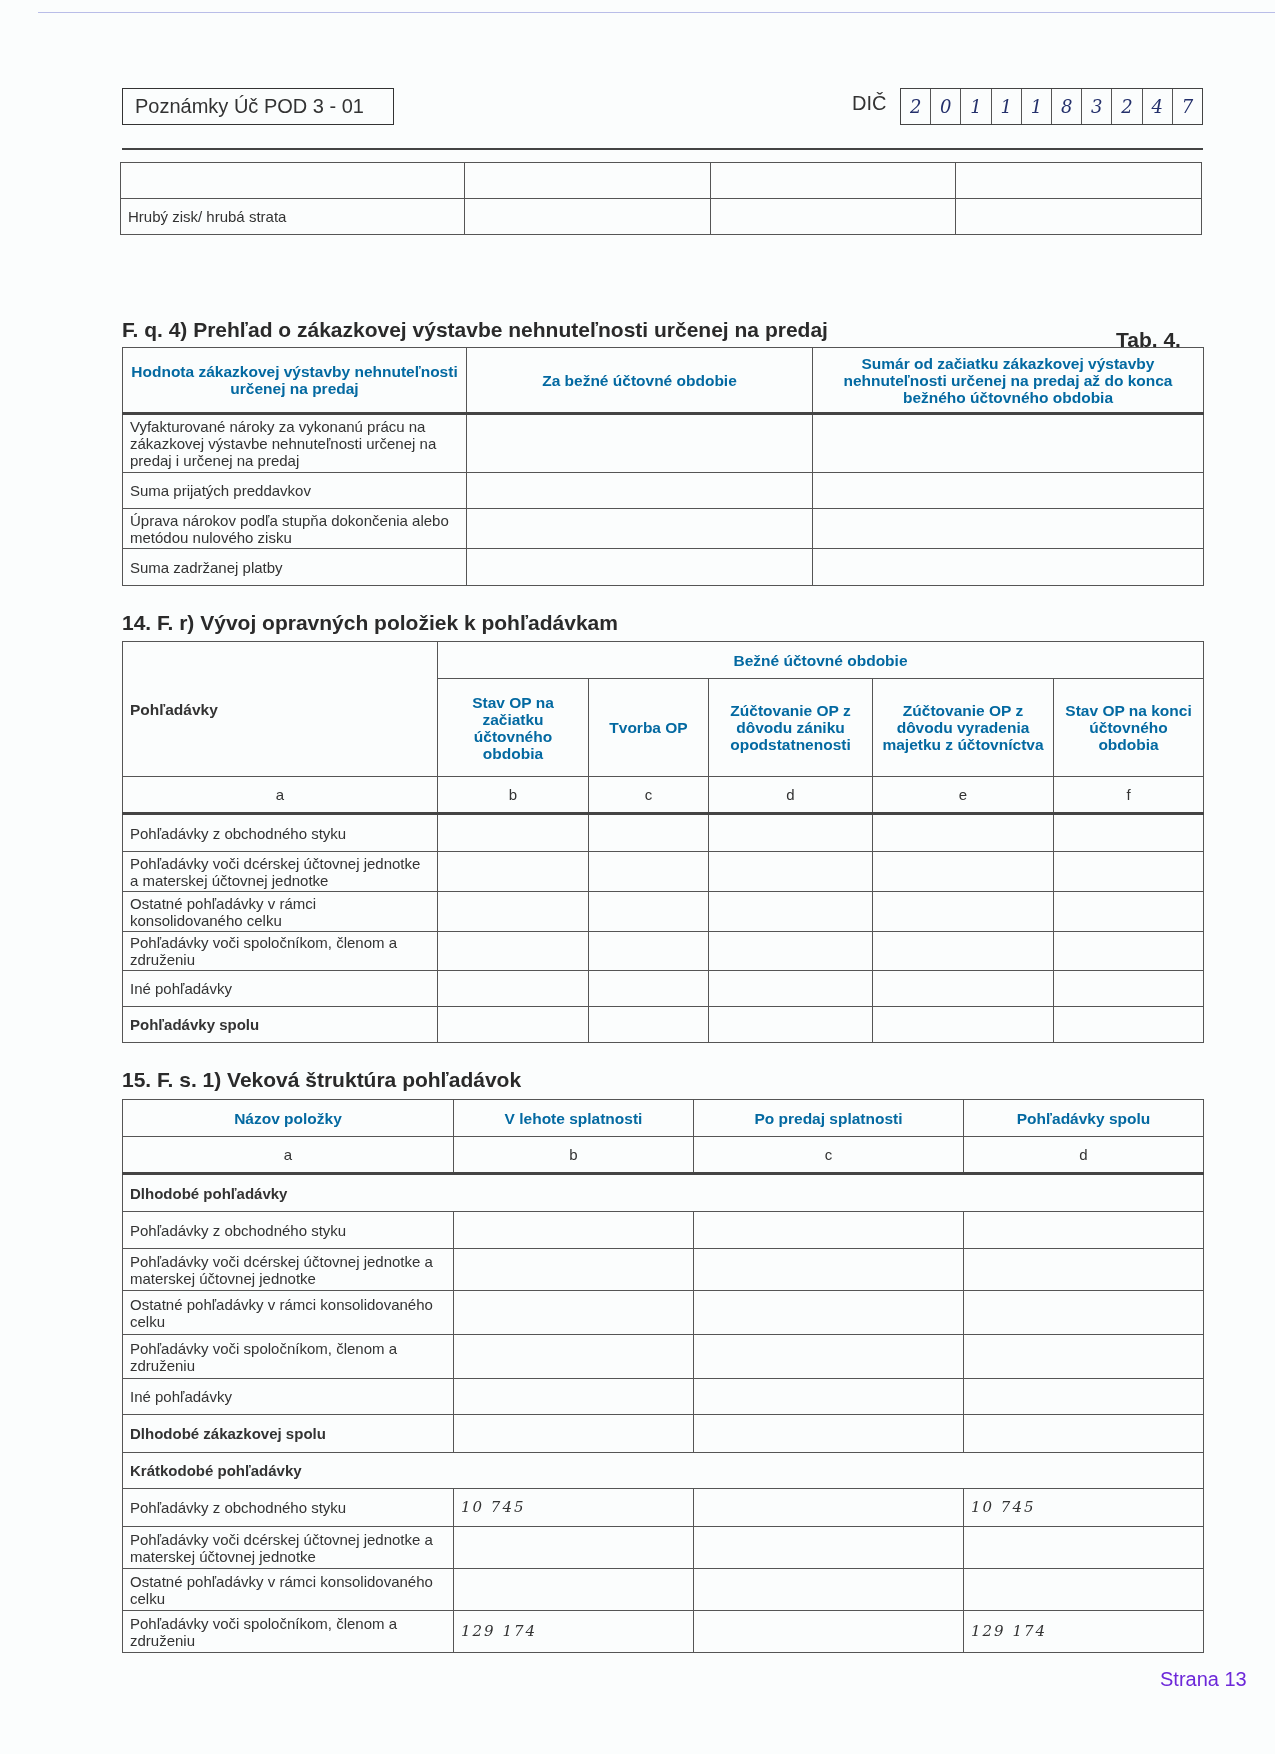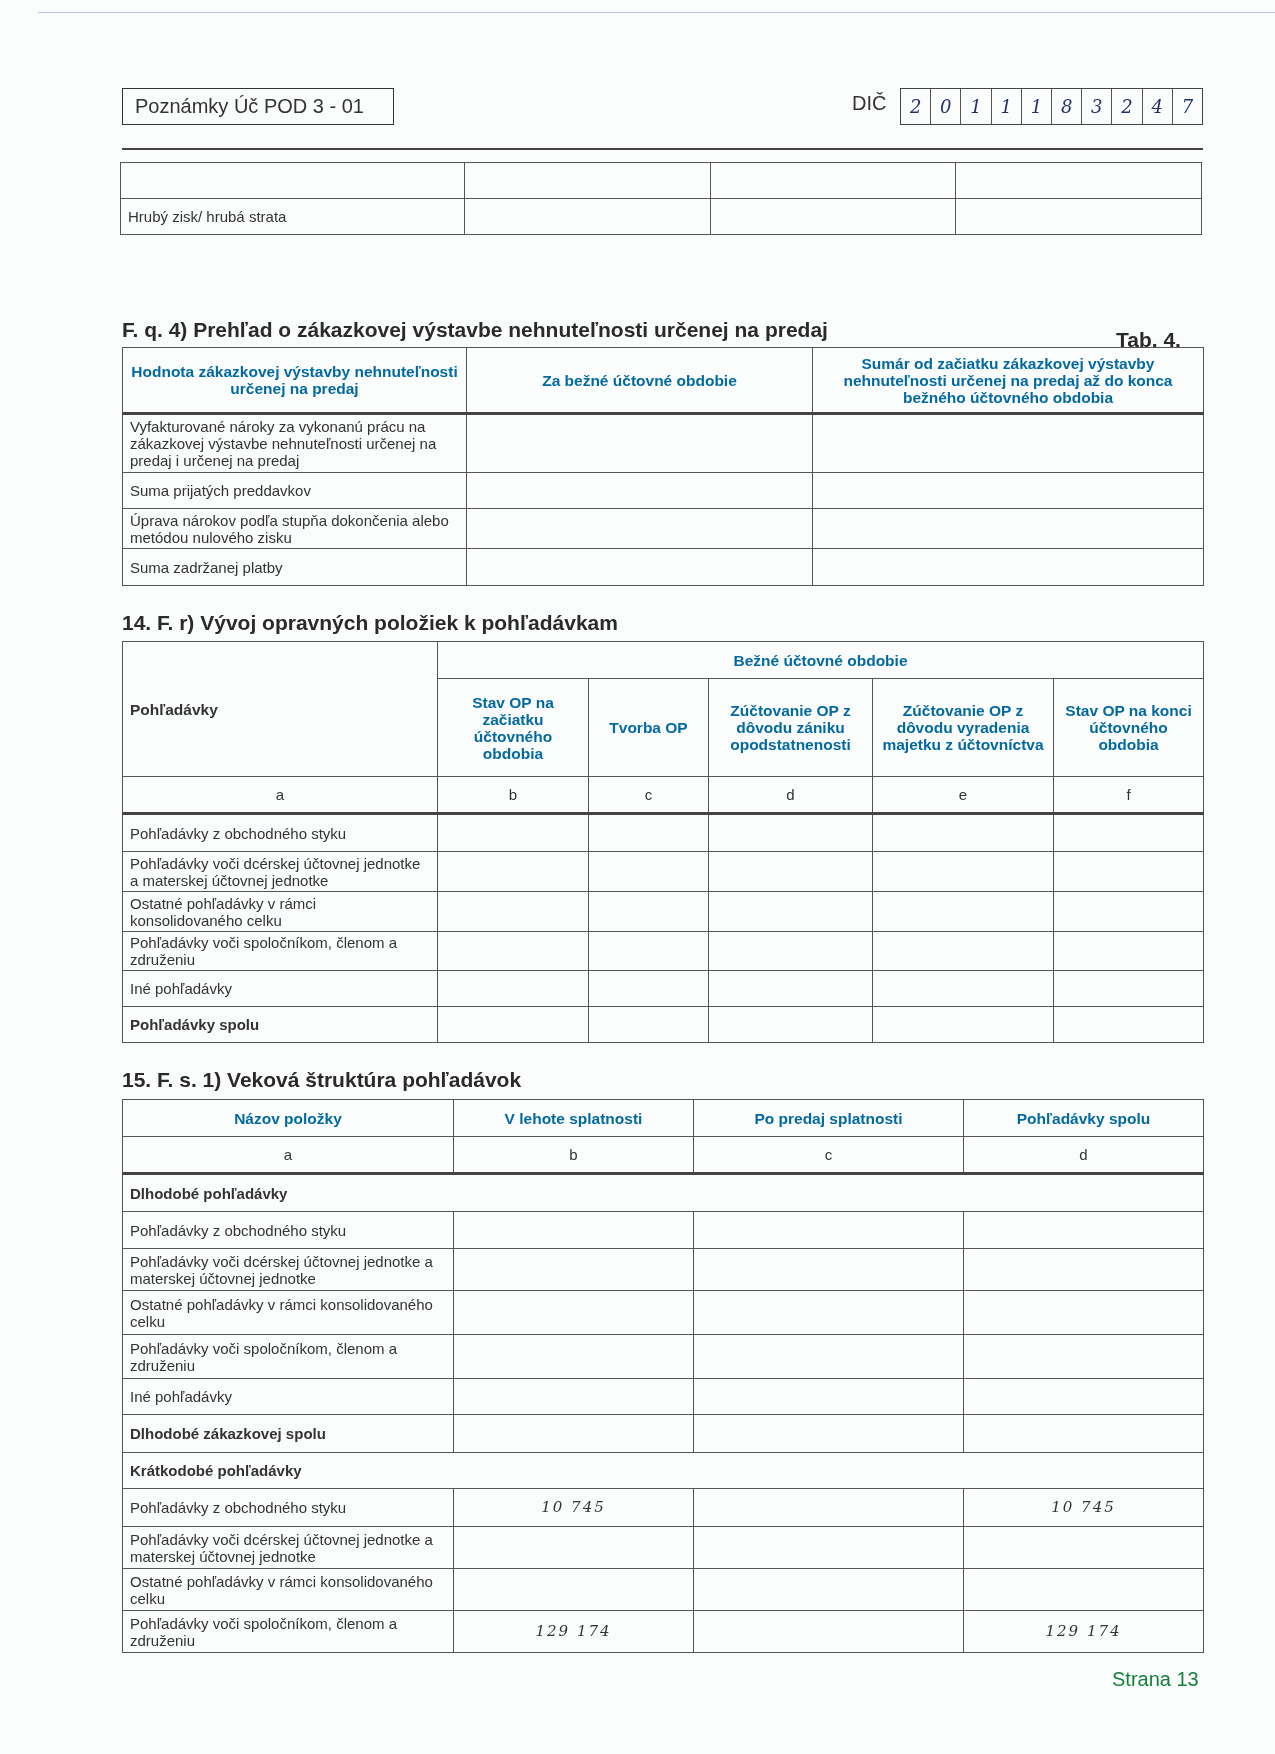--- a/index.html
+++ b/index.html
@@ -19,25 +19,25 @@
     color: #24306b; font-size: 18px; text-align: center; line-height: 35px; }
   .dic-cell:last-child { border-right: none; }
   .hr { left: 122px; top: 148px; width: 1081px; height: 2px; background: #444; }
 
   table.grid { position: absolute; border-collapse: collapse; table-layout: fixed; }
   table.grid td { border: 1px solid #555; padding: 0 7px; font-size: 15px; color: #333; vertical-align: middle; line-height: 17px; overflow: hidden; }
   table.grid td.hd { font-weight: bold; text-align: center; font-size: 15.5px; color: #0369a1; }
   table.grid td.ctr { text-align: center; }
   table.grid td.bold { font-weight: bold; }
   table.grid tr.thick td { border-bottom: 3px solid #444; }
-  td.hw { font-family: "DejaVu Serif", serif; font-style: italic; color: #1f2a66; font-size: 22px; text-align: center; letter-spacing: 2px; }
+  td.hw { font-family: "DejaVu Serif", serif; font-style: italic; color: #1f2a66; font-size: 22px; text-align: left; letter-spacing: 2px; }
 
   .sec-title { position: absolute; font-weight: bold; font-size: 21px; color: #2a2a2a; }
   .tab-label { position: absolute; font-weight: bold; font-size: 21px; color: #2a2a2a; }
-  .page-num { position: absolute; left: 1112px; top: 1668px; font-size: 20px; color: #15803d; }
+  .page-num { position: absolute; left: 1160px; top: 1668px; font-size: 20px; color: #6d28d9; }
 </style>
 </head>
 <body>
 
 <div class="abs topline"></div>
 
 <div class="abs hdr-box">
   <span>Poznámky Úč POD 3 - 01</span>
 </div>
 <div class="abs dic-label">DIČ</div>

